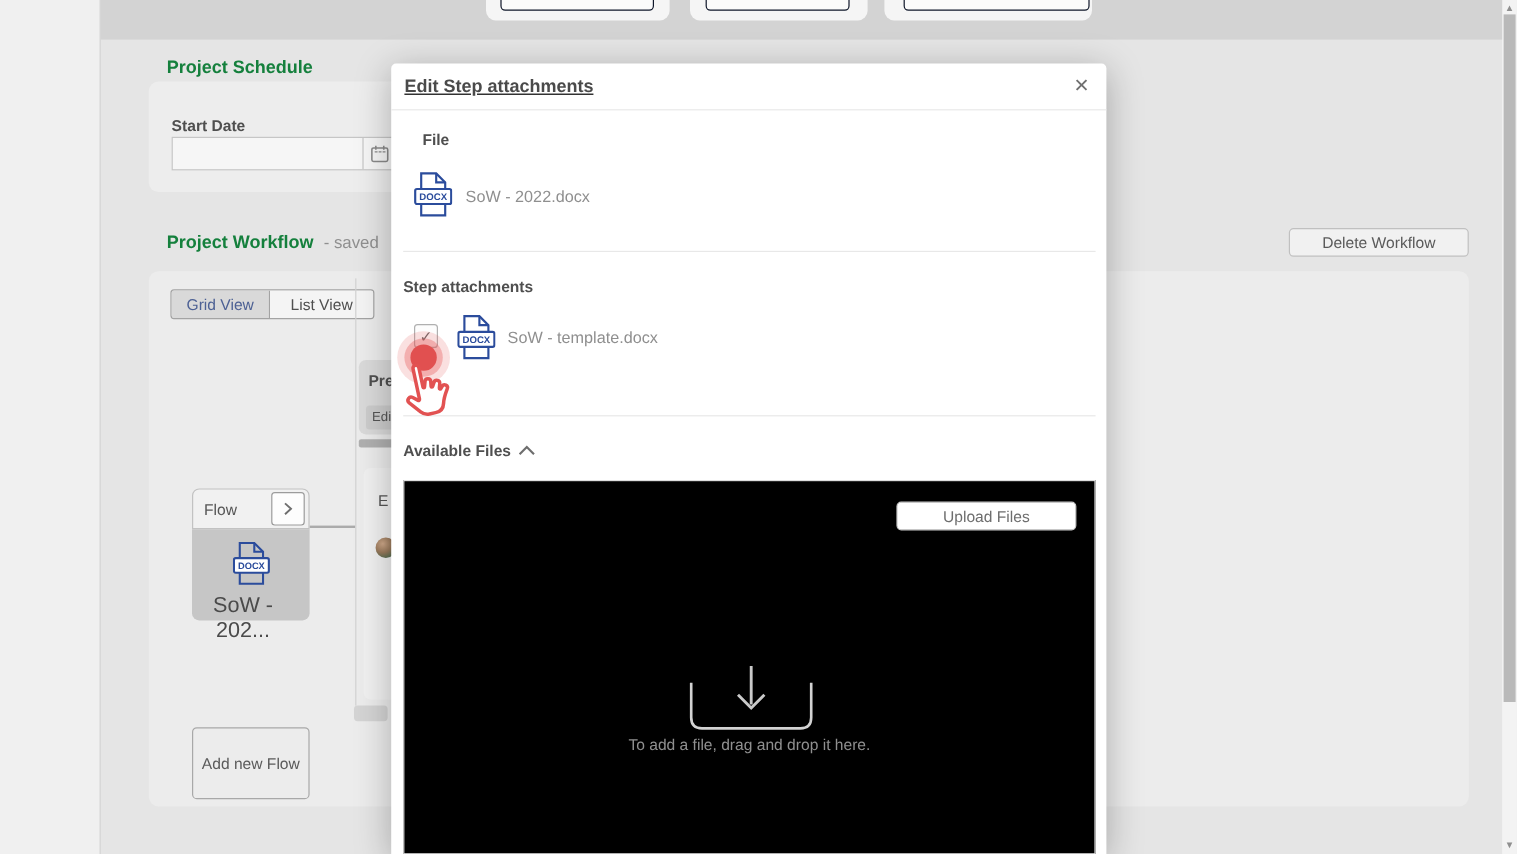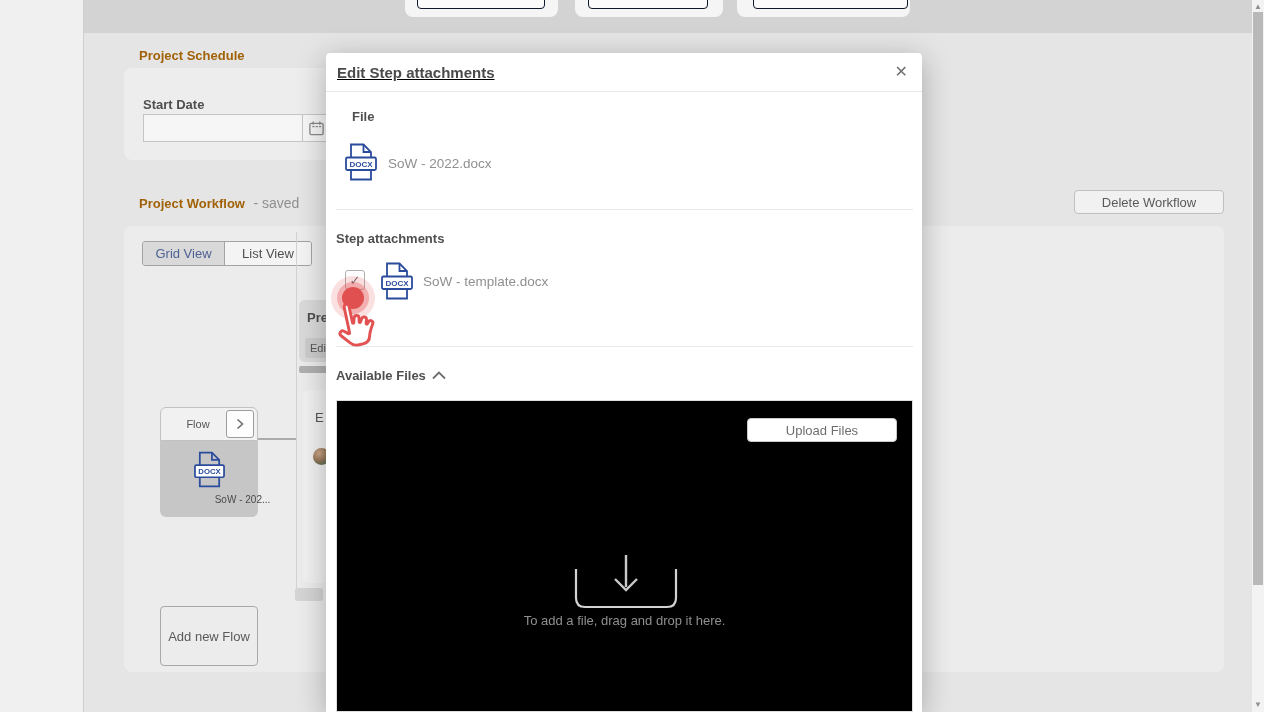--- a/index.html
+++ b/index.html
@@ -1,20 +1,20 @@
 <!DOCTYPE html>
 <html><head>
 <meta charset="utf-8">
 <style>
   html,body{margin:0;padding:0;}
   body{font-family:"Liberation Sans",sans-serif;background:#f0f0f0;}
   #screen{position:relative;width:1264px;height:712px;overflow:hidden;background:#f0f0f0;}
   .abs{position:absolute;box-sizing:border-box;}
   .lbl-bold{font-weight:bold;color:#4f4f4f;font-size:13px;}
-  .heading{font-weight:bold;color:#a16207;font-size:13px;}
+  .heading{font-weight:bold;color:#15803d;font-size:15px;}
   .muted{color:#8f8f8f;font-size:13px;}
   .btn{display:flex;align-items:center;justify-content:center;border:1px solid #0f172a;border-radius:4px;color:#5a5a5a;font-size:13px;background:#f4f4f4;cursor:pointer;}
   .card{border-radius:8px;}
   .modal{background:#ffffff;border-radius:4px 4px 0 0;box-shadow:0 6px 30px rgba(0,0,0,0.28);}
   .divider{background:#e8e8e8;height:1px;}
   .tabgroup{display:flex;border:1px solid #a3a3a3;border-radius:3px;overflow:hidden;}
   .tab{display:flex;align-items:center;justify-content:center;font-size:13px;cursor:pointer;}
   .tab.active{background:#d9d9d9;color:#4d6194;}
   .tab.inactive{background:#f4f4f4;color:#4f4f4f;border-left:1px solid #a3a3a3;}
   .checkbox{border:1px solid #b0b0b0;border-radius:3px;background:#fdfdfd;display:flex;align-items:center;justify-content:center;font-size:13px;color:#6b6b6b;}
@@ -77,35 +77,35 @@
   <div class="abs" style="left:305px;top:338px;width:36px;height:20px;background:#cccccc;border-radius:3px;font-size:11px;color:#555;display:flex;align-items:center;padding-left:5px;">Edi</div>
   <div class="abs" style="left:299px;top:366px;width:42px;height:7px;background:#b0b0b0;border-radius:2px;"></div>
 
   <div class="abs" style="left:303px;top:390px;width:40px;height:193px;background:#f1f1f1;border-radius:6px 0 0 6px;"></div>
   <div class="abs" style="left:315px;top:410px;font-size:13px;color:#555;">E</div>
   <div class="abs avatar" style="left:313px;top:448px;width:17px;height:17px;"></div>
   <div class="abs" style="left:295px;top:588px;width:28px;height:13px;background:#d4d4d4;border-radius:3px;"></div>
 
   <div class="abs" style="left:160px;top:407px;width:98px;height:110px;">
     <div style="position:absolute;left:0;top:0;width:98px;height:34px;background:#f1f1f1;border:1px solid #c2c2c2;border-radius:6px 6px 0 0;box-sizing:border-box;display:flex;align-items:center;">
-      <span style="font-size:11px;color:#555;margin-left:9px;flex:1;text-align:center;">Flow</span>
+      <span style="font-size:13px;color:#555;margin-left:9px;flex:1;">Flow</span>
       <span class="btn" style="width:26px;height:26px;margin-right:3px;background:#fdfdfd;border-color:#9c9c9c;border-radius:3px;">
         <svg width="8" height="12" viewBox="0 0 8 12">
             <polyline points="1.5,1.5 6.5,6 1.5,10.5" fill="none" stroke="#6e6e6e" stroke-width="1.6"></polyline>
           </svg>
       </span>
     </div>
     <div style="position:absolute;left:0;top:34px;width:98px;height:76px;background:#c6c6c6;border-radius:0 0 6px 6px;">
       <svg width="31" height="37" viewBox="0 0 32 38" style="position:absolute;left:34px;top:10px;">
         <path d="M6 1.5 H18.5 L26 9 V36.5 H6 Z" fill="#c6c6c6" stroke="#2b4c9c" stroke-width="1.8"></path>
         <path d="M18.5 1.5 V9 H26" fill="none" stroke="#2b4c9c" stroke-width="1.8"></path>
         <rect x="1" y="14.5" width="30" height="12.5" rx="1.5" fill="#ffffff" stroke="#2b4c9c" stroke-width="1.8"></rect>
         <text x="16" y="24" text-anchor="middle" font-size="8" font-weight="bold" fill="#2b4c9c">DOCX</text>
       </svg>
-      <div style="position:absolute;left:0;top:53px;width:85px;text-align:center;font-size:10px;color:#4a4a4a;margin-left:40px;">SoW - 202...</div>
+      <div style="position:absolute;left:0;top:53px;width:85px;text-align:center;font-size:18px;color:#4a4a4a;">SoW - 202...</div>
     </div>
   </div>
 
   <button class="abs btn" style="left:160px;top:606px;width:98px;height:60px;background:transparent;border-color:#a8a8a8;">Add new Flow</button>
 
   <div class="abs modal" style="left:326px;top:53px;width:596px;height:659px;">
 
     <div style="position:absolute;left:0;top:0;width:100%;height:38px;border-bottom:1px solid #e9e9e9;display:flex;align-items:center;text-decoration:underline;">
       <span style="font-size:15px;font-weight:bold;color:#4a4a4a;margin-left:11px;">Edit Step attachments</span>
     </div>

